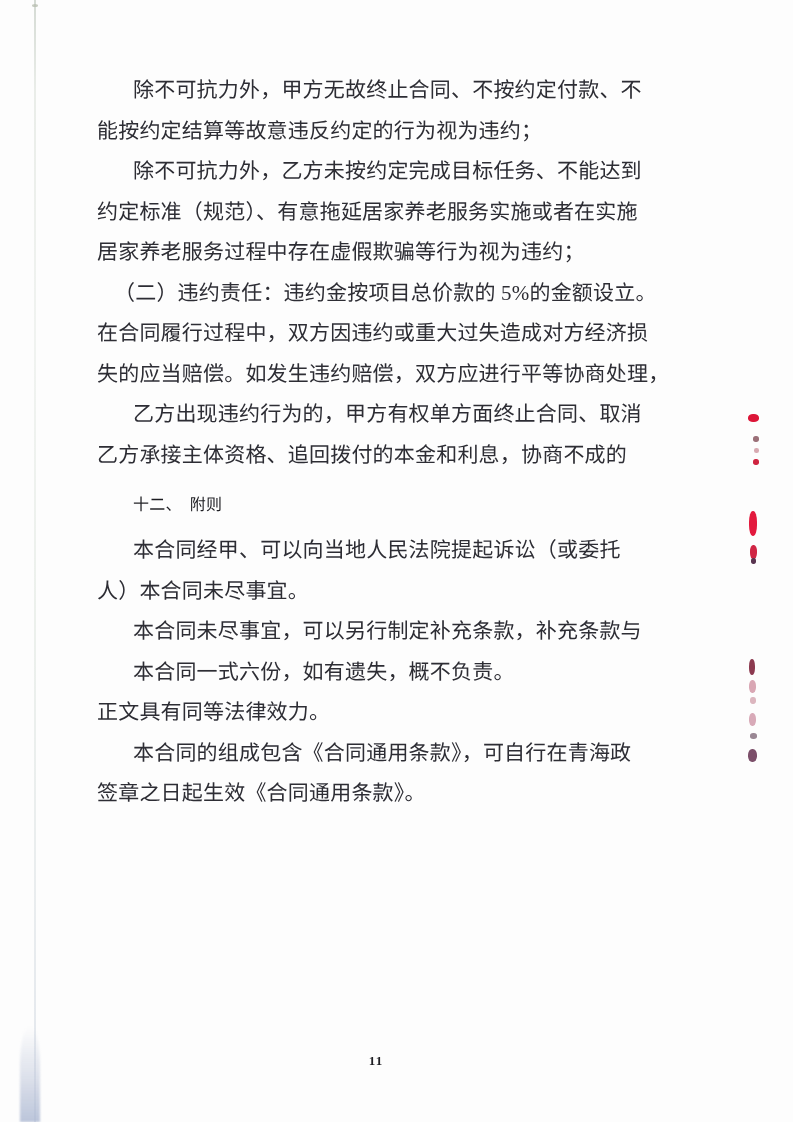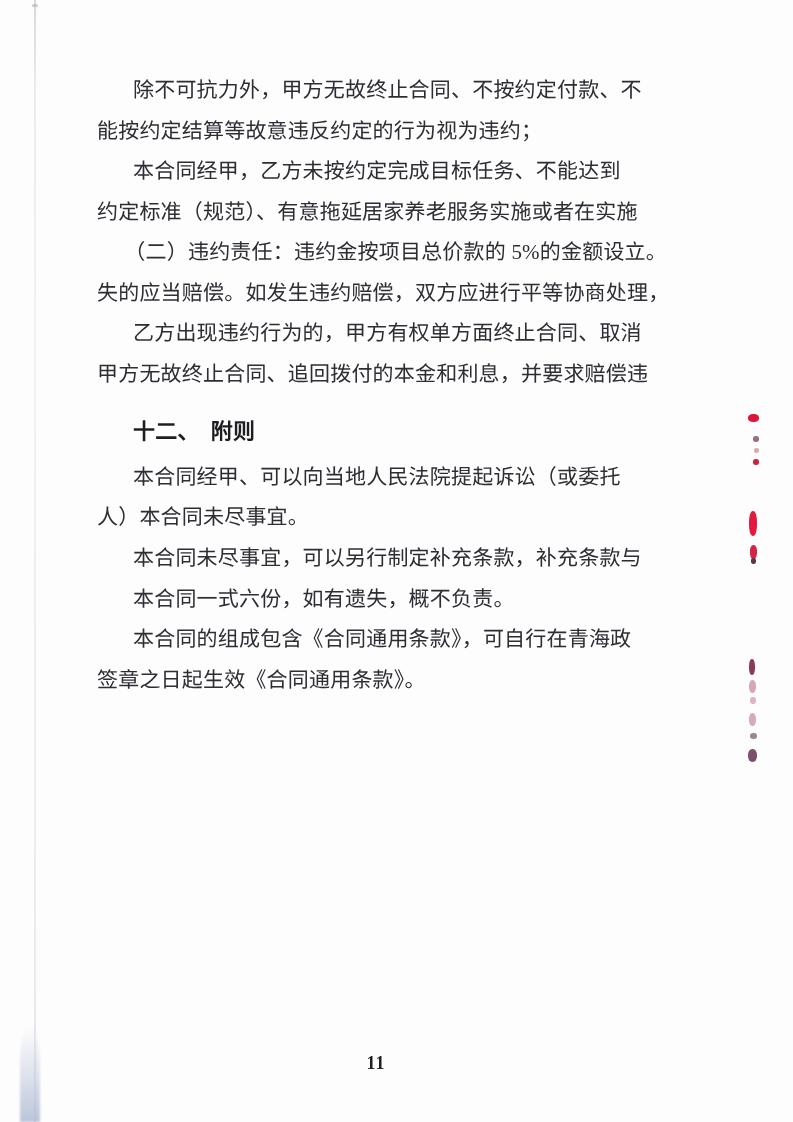--- a/index.html
+++ b/index.html
@@ -59,37 +59,37 @@
   .line {
     display: block;
     height: 40.55px;
     line-height: 40.55px;
     font-size: 21px;
     letter-spacing: 0.2px;
     white-space: pre;
     color: inherit;
   }
   .line.indent-2 { text-indent: 36px; }
-  .line.indent-1 { text-indent: 17px; text-align: right; }
+  .line.indent-1 { text-indent: 17px; }
   .line.heading {
     font-family: "Liberation Sans", sans-serif;
-    font-weight: 700;
-    font-size: 22px;
+    font-weight: 400;
+    font-size: 16px;
     color: #1d1d22;
-    margin-top: 18px;
+    margin-top: 10px;
     margin-bottom: 4px;
   }
   .page-number {
     position: absolute;
     left: 366px;
     top: 1053px;
     width: 20px;
     text-align: center;
     font-family: "Liberation Serif", serif;
-    font-size: 18px;
+    font-size: 13px;
     font-weight: 700;
     letter-spacing: 1px;
     color: #1f1f24;
   }
   .seal-mark {
     position: absolute;
     border-radius: 45%;
     filter: blur(0.4px);
   }
 </style>
@@ -98,31 +98,34 @@
 
 <div class="page">
 
   <div class="scan-edge-line"></div>
   <div class="scan-edge-dot"></div>
   <div class="scan-bottom-smudge"></div>
 
   <div class="text-block" id="lines-container" style="color: rgb(45, 45, 52);">
       <div class="line indent-2">除不可抗力外，甲方无故终止合同、不按约定付款、不</div>
       <div class="line">能按约定结算等故意违反约定的行为视为违约；</div>
-      <div class="line indent-2">本合同经甲，乙方未按约定完成目标任务、不能达到</div>
+      <div class="line indent-2">除不可抗力外，乙方未按约定完成目标任务、不能达到</div>
       <div class="line">约定标准（规范）、有意拖延居家养老服务实施或者在实施</div>
+      <div class="line">居家养老服务过程中存在虚假欺骗等行为视为违约；</div>
       <div class="line indent-1">（二）违约责任：违约金按项目总价款的 5%的金额设立。</div>
+      <div class="line">在合同履行过程中，双方因违约或重大过失造成对方经济损</div>
       <div class="line">失的应当赔偿。如发生违约赔偿，双方应进行平等协商处理，</div>
       <div class="line indent-2">乙方出现违约行为的，甲方有权单方面终止合同、取消</div>
-      <div class="line">甲方无故终止合同、追回拨付的本金和利息，并要求赔偿违</div>
+      <div class="line">乙方承接主体资格、追回拨付的本金和利息，协商不成的</div>
       <div class="line indent-2 heading">十二、　附则</div>
       <div class="line indent-2">本合同经甲、可以向当地人民法院提起诉讼（或委托</div>
       <div class="line">人）本合同未尽事宜。</div>
       <div class="line indent-2">本合同未尽事宜，可以另行制定补充条款，补充条款与</div>
       <div class="line indent-2">本合同一式六份，如有遗失，概不负责。</div>
+      <div class="line">正文具有同等法律效力。</div>
       <div class="line indent-2">本合同的组成包含《合同通用条款》，可自行在青海政</div>
       <div class="line">签章之日起生效《合同通用条款》。</div>
     </div>
 
   <div class="page-number">11</div>
 
   <div id="seal-marks-container">
       <div class="seal-mark" style="left: 748px; top: 414px; width: 11px; height: 8px; background: rgb(220, 22, 56);"></div>
       <div class="seal-mark" style="left: 753px; top: 436px; width: 6px; height: 6px; background: rgb(155, 112, 120);"></div>
       <div class="seal-mark" style="left: 754px; top: 448px; width: 5px; height: 5px; background: rgb(216, 170, 178);"></div>

